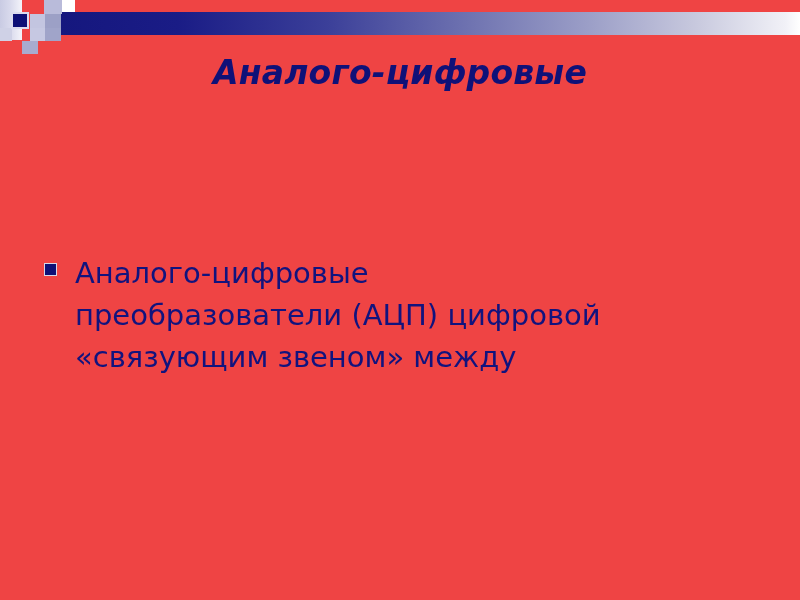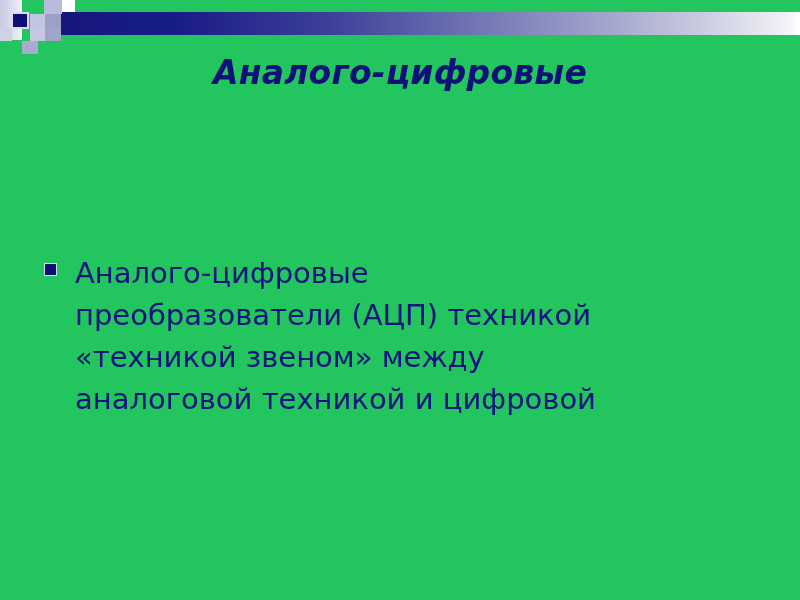--- a/index.html
+++ b/index.html
@@ -11,21 +11,21 @@
     height: 600px;
     background: #ffffff;
     font-family: "DejaVu Sans", sans-serif;
     overflow: hidden;
     position: relative;
   }
 
   .slide {
     position: absolute;
     inset: 0;
-    background: #22c55e;
+    background: #ef4444;
   }
 
   
   .deco {
     position: absolute;
     left: 0;
     top: 0;
     width: 800px;
     height: 48px;
   }
@@ -200,20 +200,19 @@
 
   <div class="title">
     <span class="title-line">Аналого-цифровые</span>
   </div>
 
   <div class="body-block">
     <div class="bullet-row">
       <span class="bullet-marker"></span>
       <div class="bullet-text">
         <span class="ln">Аналого-цифровые</span>
-        <span class="ln">преобразователи (АЦП) техникой</span>
-        <span class="ln">«техникой звеном» между</span>
-        <span class="ln">аналоговой техникой и цифровой</span>
+        <span class="ln">преобразователи (АЦП) цифровой</span>
+        <span class="ln">«связующим звеном» между</span>
       </div>
     </div>
   </div>
 
 </div>
 
 </body></html>

